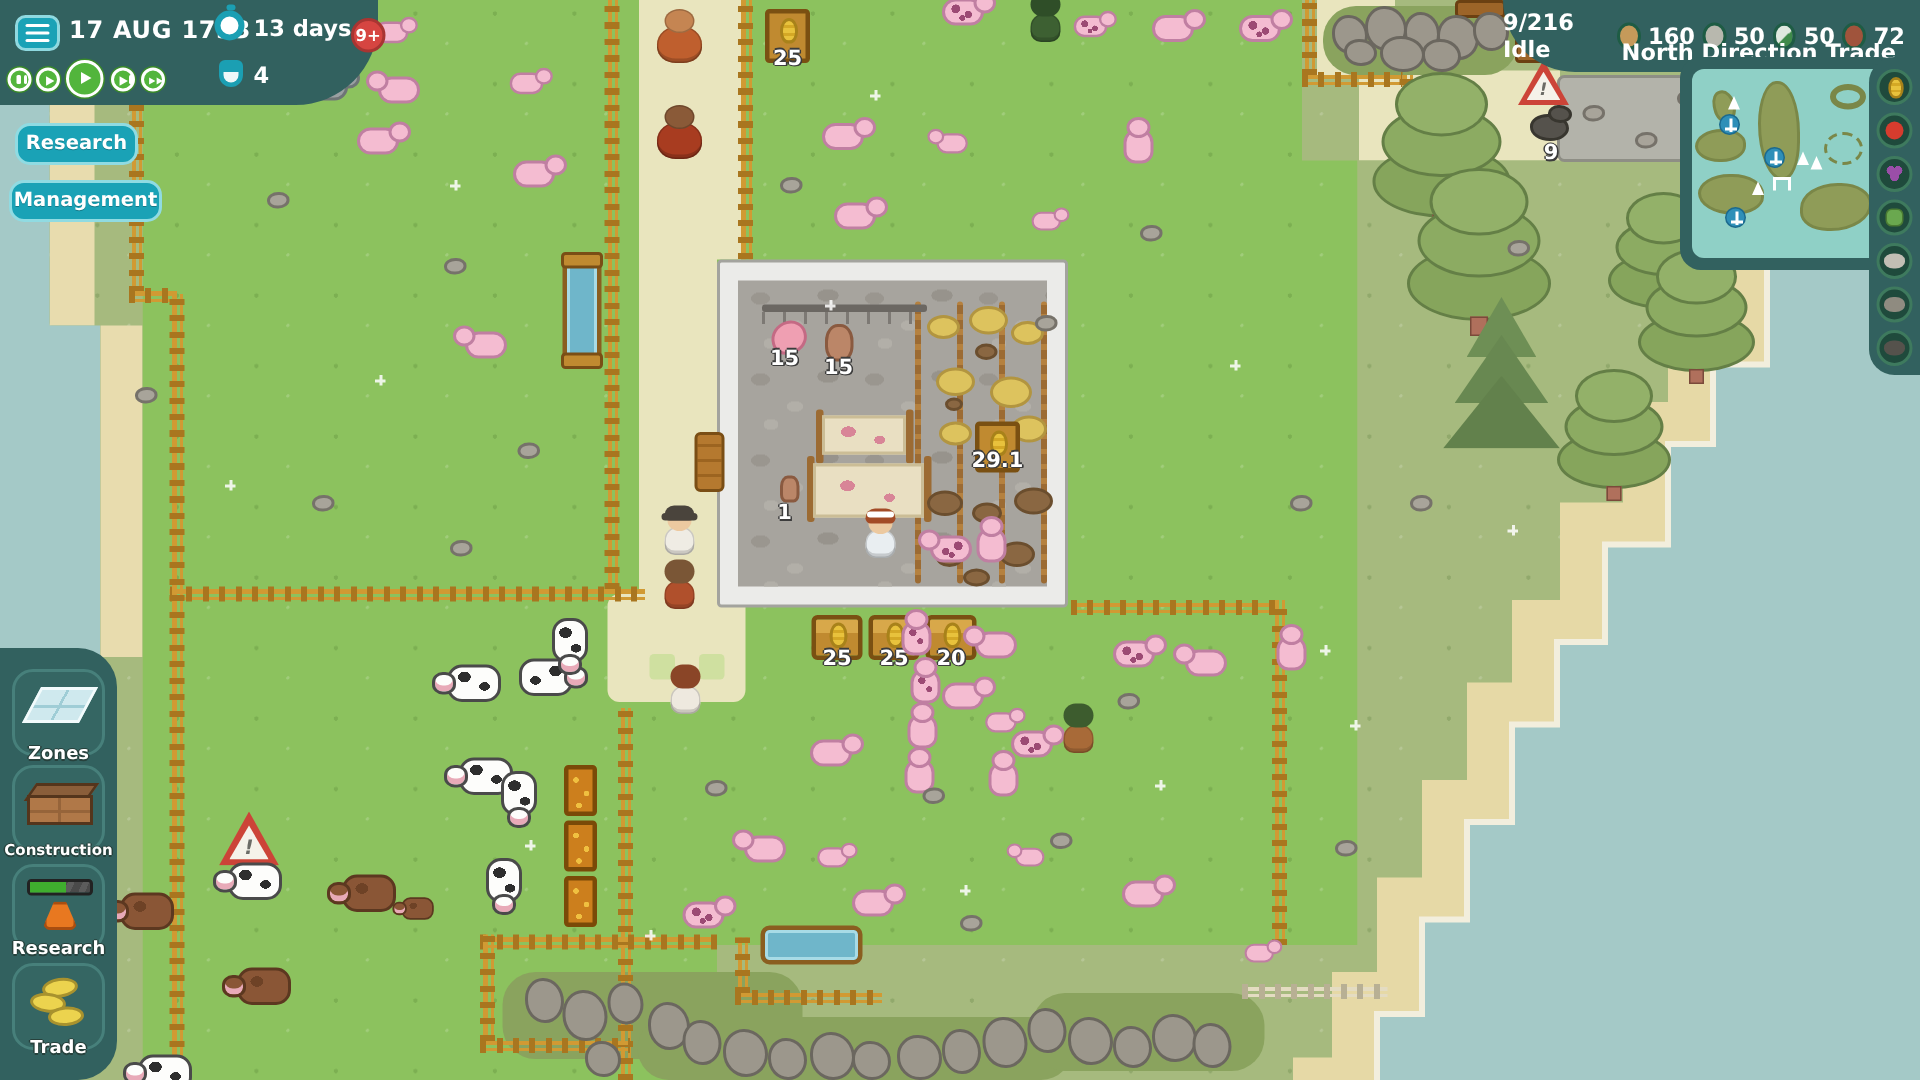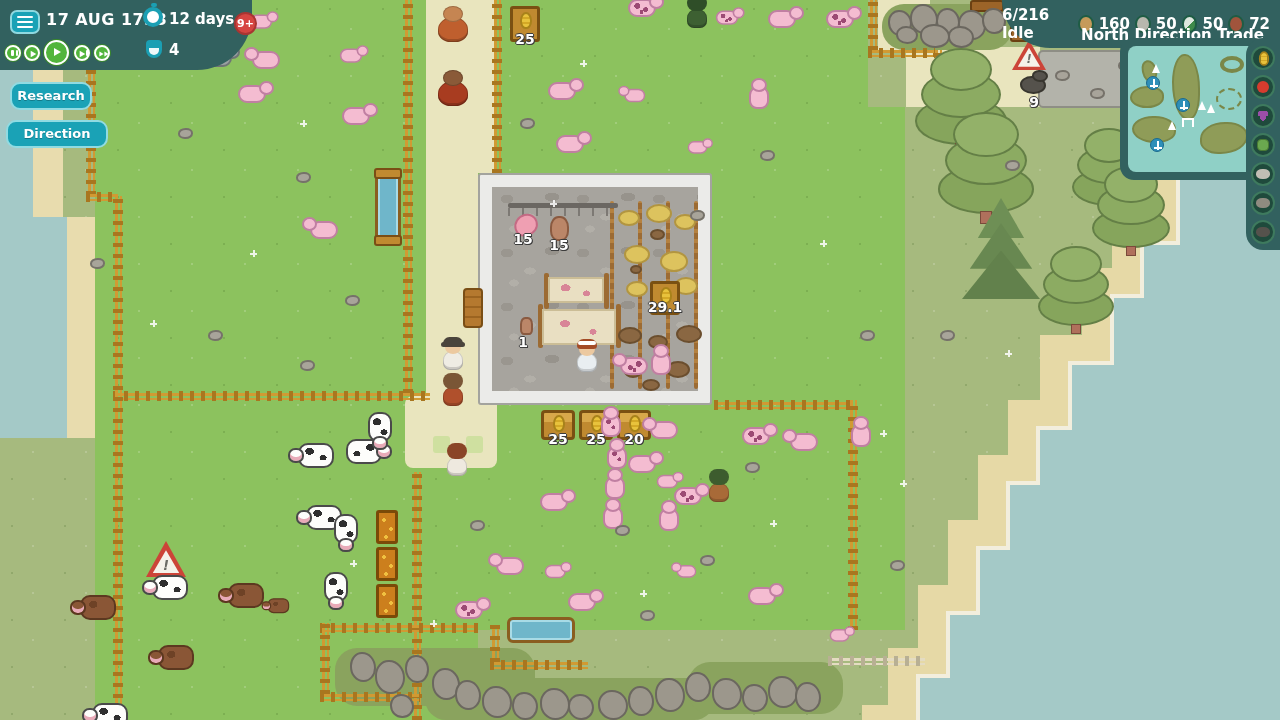--- a/index.html
+++ b/index.html
@@ -598,21 +598,21 @@
   <div class="p panel tl">
     <div class="p menu-btn">
         <i style="top:4px"></i>
         <i style="top:9px"></i>
         <i style="top:14px"></i>
       </div>
     <div class="p date otxt">17 AUG 1733</div>
     <div class="p clockic">
         <i class="nub"></i>
       </div>
-    <div class="p days otxt">12 days</div>
+    <div class="p days otxt">13 days</div>
     <div class="p pb" style="left:5px;top:45px;width:16px;height:16px">
         <i class="bar" style="left:4px"></i>
         <i class="bar" style="left:8.5px"></i>
       </div>
     <div class="p pb" style="left:24px;top:45px;width:16px;height:16px">
         <i class="tri" style="left:4px;transform:scale(.8)"></i>
       </div>
     <div class="p pb" style="left:44px;top:40px;width:25px;height:25px">
         <i class="tri" style="left:8px;top:29%"></i>
       </div>
@@ -625,25 +625,25 @@
         <i class="tri" style="left:7px;transform:scale(.6)"></i>
       </div>
     <div class="p flaskic">
         <i></i>
       </div>
     <div class="p fcount otxt">4</div>
   </div>
   <div class="p badge9">9+</div>
 
   <div class="p hudbtn" style="left:10px;top:82px;width:82px;height:28px;line-height:24px">Research</div>
-  <div class="p hudbtn" style="left:6px;top:120px;width:102px;height:28px;line-height:24px">Direction</div>
+  <div class="p hudbtn" style="left:6px;top:120px;width:102px;height:28px;line-height:24px">Management</div>
 
   <div class="p panel tr">
     <div class="row1 otxt">
-      <span>6/216 Idle</span>
+      <span>9/216 Idle</span>
       <span class="ric" style="background:#c59a5a"></span>
         <span>160</span>
       <span class="ric" style="background:#b8b8ae"></span>
         <span>50</span>
       <span class="ric" style="background:linear-gradient(135deg,#dfe8df 55%,#3f8a4a 55%)"></span>
         <span>50</span>
       <span class="ric" style="background:#a0543c"></span>
         <span>72</span>
     </div>
     <div class="row2 otxt">North Direction Trade</div>
@@ -694,13 +694,37 @@
         <i style="left:3px;top:5px;width:14px;height:10px;background:#c2beb4;border-radius:45%"></i>
       </i>
     <i class="fic" style="top:153px">
         <i style="left:3px;top:5px;width:14px;height:10px;background:#8f8b80;border-radius:45%"></i>
       </i>
     <i class="fic" style="top:182px">
         <i style="left:3px;top:5px;width:14px;height:10px;background:#55524c;border-radius:45%"></i>
       </i>
   </div>
 
+  <div class="p sbar">
+    <div class="p sbtn" style="top:14px">
+      <i class="zicon"></i>
+      <div class="slab">Zones</div>
+    </div>
+    <div class="p sbtn" style="top:78px">
+      <i class="cicon1"></i>
+        <i class="cicon2"></i>
+      <div class="slab" style="font-size:10px">Construction</div>
+    </div>
+    <div class="p sbtn" style="top:144px">
+      <i class="ricon1">
+          <i></i>
+        </i>
+        <i class="ricon2"></i>
+      <div class="slab">Research</div>
+    </div>
+    <div class="p sbtn" style="top:210px">
+      <i class="coin" style="left:18px;top:8px;transform:rotate(-8deg)"></i>
+      <i class="coin" style="left:10px;top:18px;transform:rotate(6deg)"></i>
+      <i class="coin" style="left:22px;top:27px;transform:rotate(-4deg)"></i>
+      <div class="slab">Trade</div>
+    </div>
+  </div>
 </div>
 
 </body></html>

